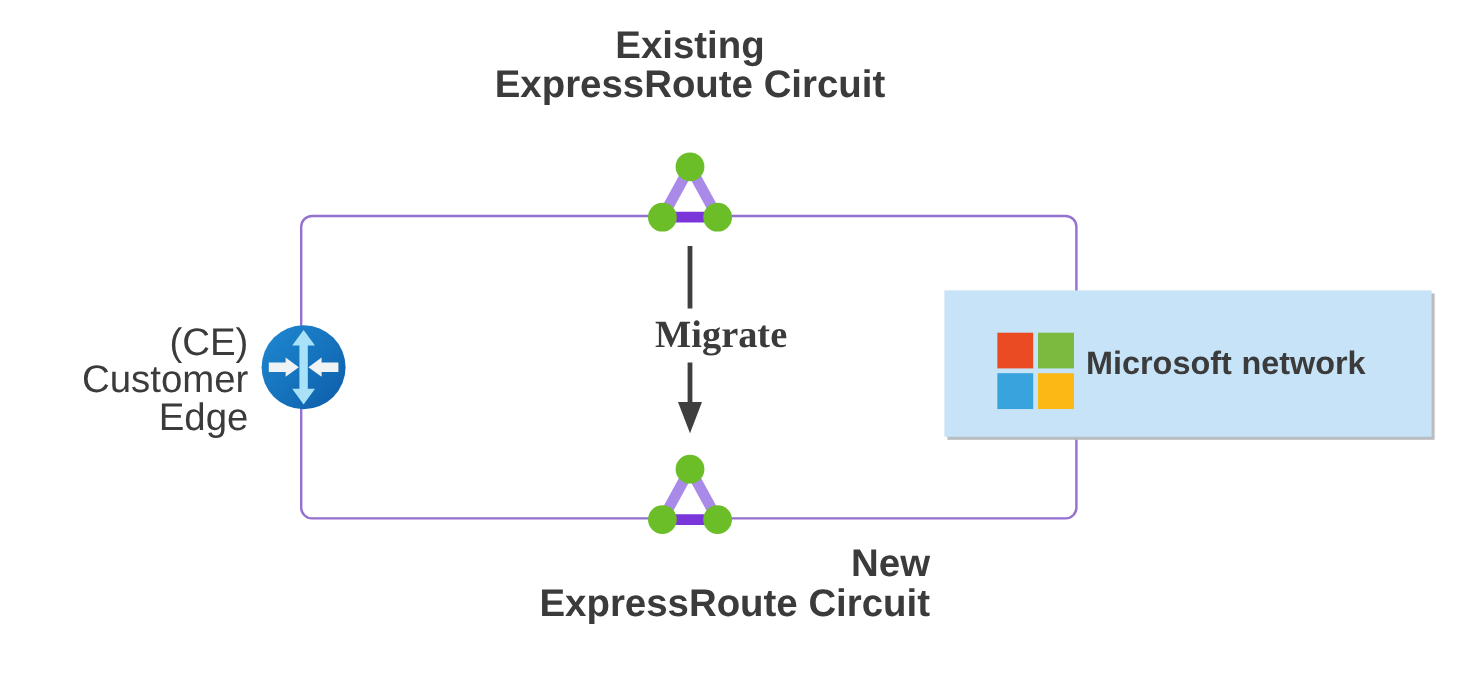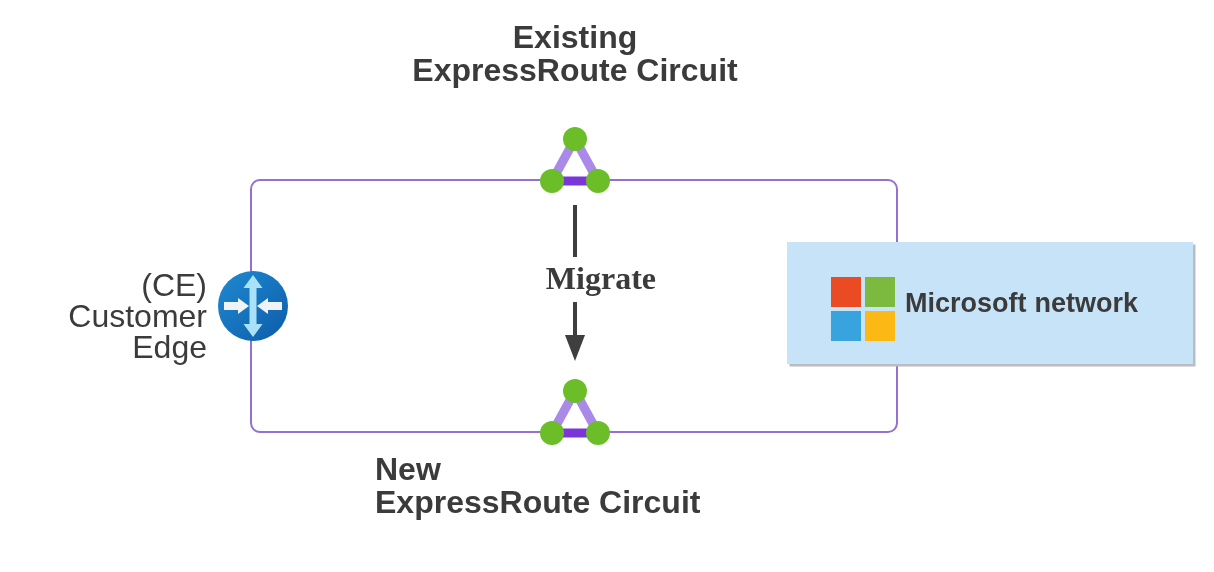--- a/index.html
+++ b/index.html
@@ -10,21 +10,21 @@
   .abs { position:absolute; }
   .lbl { position:absolute; font-size:32px; line-height:33px; }
   .bold { font-weight:bold; }
 
   .boundary {
     position:absolute; left:250px; top:179px; width:648px; height:254px;
     border:2.5px solid var(--boundary-purple); border-radius:10px; box-sizing:border-box;
   }
 
   .top-lbl   { left:375px; top:21px;  width:400px; text-align:center; }
-  .new-lbl   { left:375px; top:453px; width:400px; text-align:left; }
+  .new-lbl   { left:375px; top:453px; width:400px; text-align:right; }
   .migrate-lbl { left:456px; top:262px; width:200px; text-align:right;font-family:Liberation Serif, serif; }
   .ce-lbl    { left:6px; top:270px; width:201px; text-align:right; line-height:31px; }
 
   .circuit-icon .edge-light { stroke:var(--circuit-light-purple); stroke-width:9; stroke-linecap:round; }
   .circuit-icon .edge-dark  { stroke:var(--circuit-dark-purple);  stroke-width:9; }
   .circuit-icon .node       { fill:var(--circuit-node-green); }
 
   .migrate-arrow line    { stroke:var(--arrow-dark); stroke-width:4; }
   .migrate-arrow polygon { fill:var(--arrow-dark); }
 

